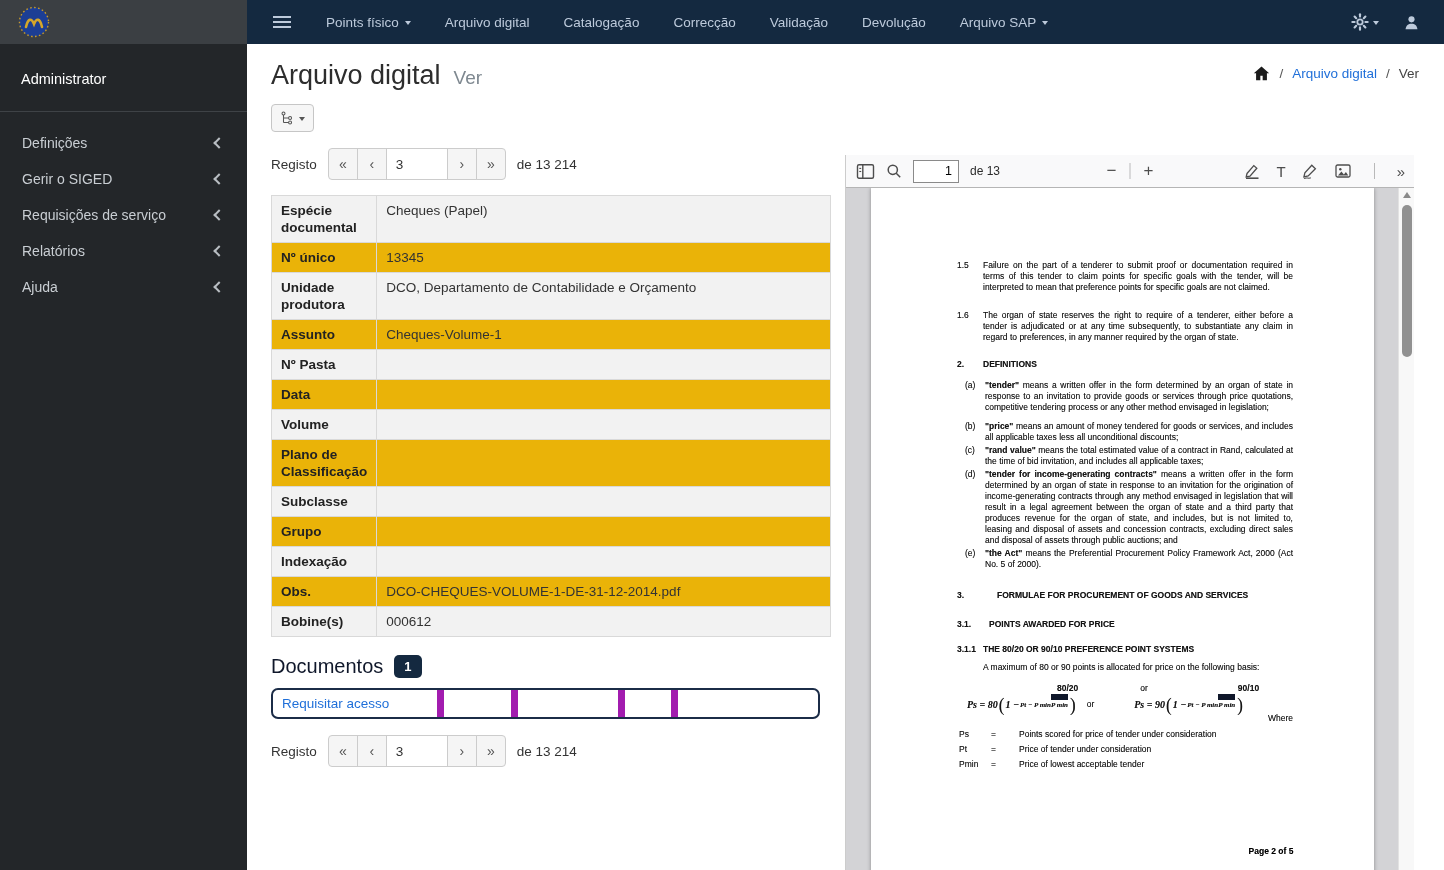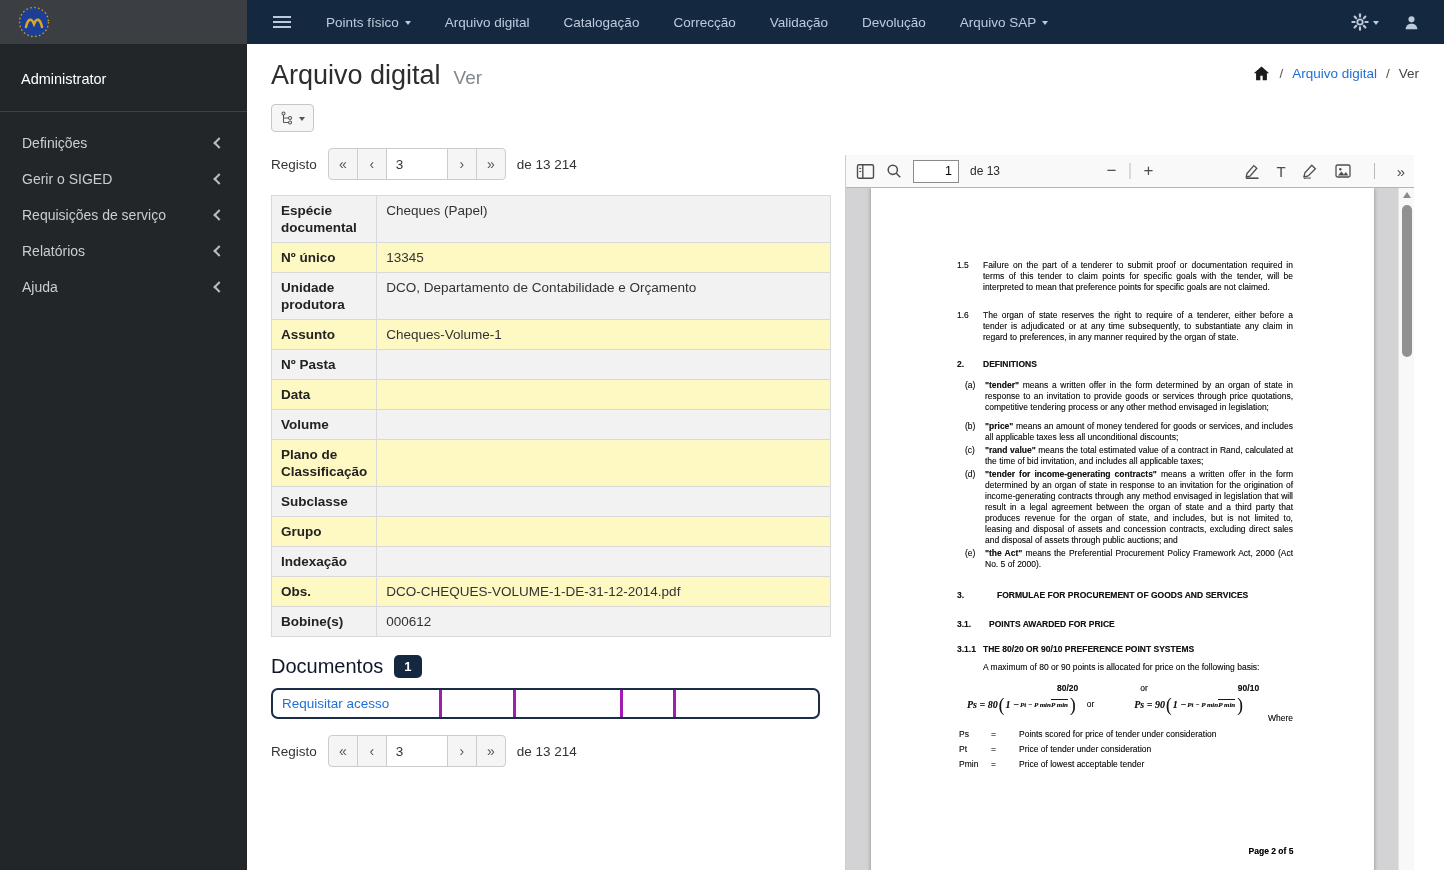--- a/index.html
+++ b/index.html
@@ -51,30 +51,30 @@
           display:flex; align-items:center; justify-content:center; font-size:14px; color:#555; cursor:pointer; }
   .pbtn.first { border-radius:4px 0 0 4px; margin-left:0; }
   .pbtn.last { border-radius:0 4px 4px 0; }
   .pinput { width:62px; height:32px; border:1px solid #ccc; margin-left:-1px; padding:0 9px;
             font-size:13.5px; font-family:"Liberation Sans",sans-serif; color:#333; outline:none; }
 
   .fields-table { margin-top:15px; width:560px; border-collapse:collapse; font-size:13.5px; color:#333; }
   .fields-table td { border:1px solid #d9d9d9; padding:6px 9px; vertical-align:top; line-height:17px; }
   .flabel { width:97px; font-weight:bold; color:#222; }
   .fields-table tr.odd { background:#f2f2f2; }
-  .fields-table tr.even { background:#fef9c3; }
+  .fields-table tr.even { background:#eab308; }
 
   .docs-head { margin-top:18px; display:flex; align-items:center; gap:11px; }
   .docs-title { font-size:20px; font-weight:500; color:#0f172a; }
   .badge { background:#142940; color:#fff; font-size:13px; font-weight:bold; padding:4px 10px; border-radius:5px; }
 
   .docs-wrap { margin-top:10px; width:549px; border:2px solid #1b2c47; border-radius:7px; overflow:hidden; }
   .docs-table { width:100%; border-collapse:collapse; font-size:13.5px; }
   .docs-table th { background:#142940; color:#fff; font-weight:bold; text-align:left; padding:6px 9px; }
-  .docs-table td { padding:6px 9px; border-right:3px solid #a21caf; height:19px; }
+  .docs-table td { padding:6px 9px; border-right:7px solid #a21caf; height:19px; }
   .docs-table td:last-child { border-right:none; }
   .docs-table td a { color:#1f6fd9; text-decoration:none; cursor:pointer; }
 
   
   .pdf { position:absolute; left:598px; top:111px; width:569px; bottom:0; border-left:1px solid #ccc; }
   .pdf-toolbar { height:33px; background:#f9f9fa; border-bottom:1px solid #b5b5b5;
                  display:flex; align-items:center; color:#4d4d4d; position:relative; }
   .tb-left { display:flex; align-items:center; gap:11px; padding-left:10px; }
   .tb-center { position:absolute; left:50%; transform:translateX(-50%); display:flex; align-items:center; }
   .tb-right { margin-left:auto; display:flex; align-items:center; gap:15px; padding-right:10px; }
@@ -111,21 +111,21 @@
   .mb7{margin-bottom:7px}.mb4{margin-bottom:4px}.mb3{margin-bottom:3px}
   .ratio-row { display:flex; padding-left:26px; font-weight:bold; }
   .ratio-row span:nth-child(1){ margin-left:74px; }
   .ratio-row span:nth-child(2){ margin-left:62px; font-weight:normal; }
   .ratio-row span:nth-child(3){ margin-left:90px; }
   .formula-row { display:flex; align-items:center; padding-left:10px; margin-top:5px; }
   .formula { font-family:"Liberation Serif",serif; font-style:italic; font-weight:bold; font-size:10px;
              display:flex; align-items:center; }
   .paren { font-size:17px; font-weight:normal; font-style:normal; transform:scaleY(1.15); padding:0 1px; }
   .frac { display:inline-block; text-align:center; font-size:7px; line-height:8px; vertical-align:middle; margin:0 1px; }
-  .frac .den { border-top:1px solid #0f172a; padding-top:1px; }
+  .frac .den { border-top:6px solid #0f172a; padding-top:1px; }
   .f-or { font-size:8.5px; margin:0 14px 0 10px; }
   .def-row { display:flex; line-height:15px; text-align:left; }
   .def-sym { flex:0 0 34px; padding-left:2px; }
   .def-eq { flex:0 0 28px; }
   .pdf-footer { position:absolute; top:658px; left:400px; transform:translateX(-50%);
                 font-size:8.5px; font-weight:bold; white-space:nowrap; text-shadow:0 0 .5px rgba(0,0,0,.45); }
   svg { display:block; }
 </style>
 </head>
 <body>

